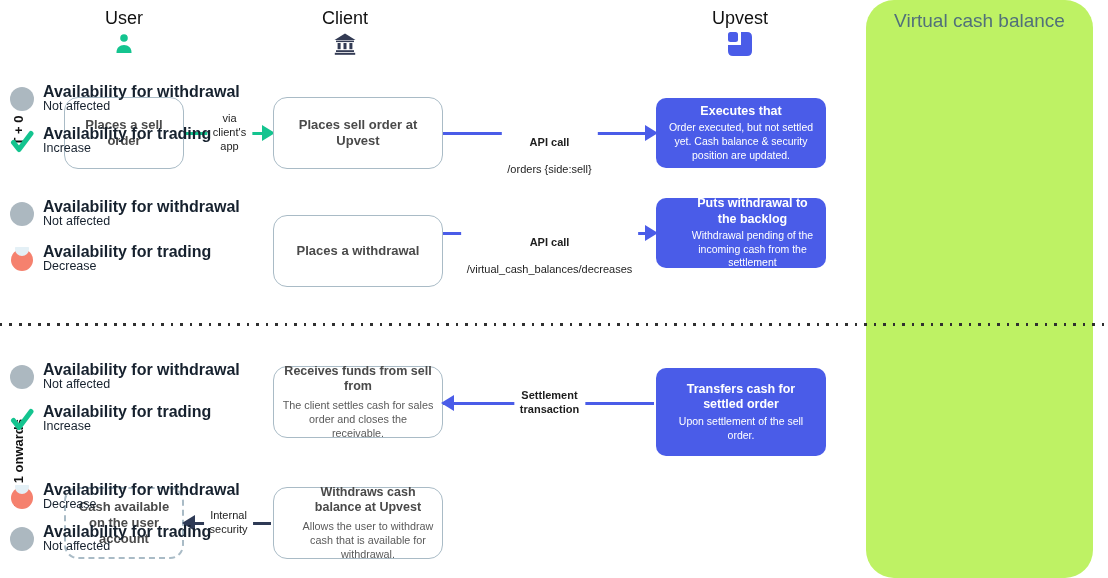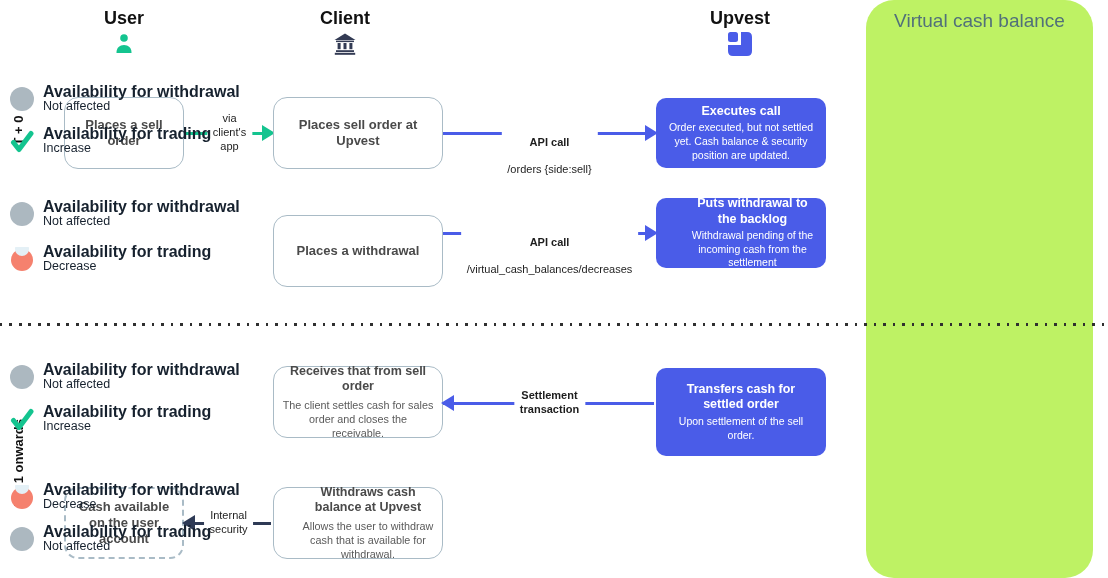--- a/index.html
+++ b/index.html
@@ -1,20 +1,20 @@
 <!DOCTYPE html>
 <html><head>
 <meta charset="utf-8">
 <style>
   html,body{margin:0;padding:0;}
   body{font-family:"Liberation Sans", sans-serif; background:#ffffff;}
   .stage{position:relative;width:1108px;height:578px;background:#ffffff;overflow:hidden;}
 
   
-  .col-header{position:absolute;top:8px;text-align:center;font-weight:bold;font-size:18px;color:#111;}
+  .col-header{position:absolute;top:8px;text-align:center;font-weight:normal;font-size:18px;color:#111;}
   .col-icon{position:absolute;top:32px;width:24px;height:24px;}
 
   
   .section-label{position:absolute;width:140px;text-align:center;font-weight:bold;font-size:13px;color:#111;
     transform:rotate(-90deg);}
 
   
   .box{position:absolute;background:#fff;border:1px solid #A9BBC6;border-radius:14px;
     display:flex;flex-direction:column;align-items:center;justify-content:center;
     text-align:center;color:#4A4A4A;padding:6px 8px;box-sizing:border-box;}
@@ -111,21 +111,21 @@
   <div class="arrow blue" style="left:443px;top:133px;width:213px;">
     <div class="line"></div>
     <div class="head right"></div>
     <div class="arrow-label">
       <span class="bold">API call</span>
       <span>/orders {side:sell}</span>
     </div>
   </div>
 
   <div class="bluebox" style="left:656px;top:98px;width:170px;height:70px;">
-    <div class="b-title">Executes call</div>
+    <div class="b-title">Executes that</div>
     <div class="b-body">Order executed, but not settled yet. Cash balance &amp; security position are updated.</div>
   </div>
 
   <div class="box" style="left:273px;top:197px;width:170px;height:72px;margin-top:18px;">
     <div class="b-title">Places a withdrawal</div>
   </div>
 
   <div class="arrow blue" style="left:443px;top:233px;width:213px;">
     <div class="line"></div>
     <div class="head right"></div>
@@ -136,21 +136,21 @@
   </div>
 
   <div class="bluebox" style="left:656px;top:198px;width:170px;height:70px;padding-left:32px;">
     <div class="b-title">Puts withdrawal to the backlog</div>
     <div class="b-body">Withdrawal pending of the incoming cash from the settlement</div>
   </div>
 
   <div class="divider"></div>
 
   <div class="box" style="left:273px;top:366px;width:170px;height:72px;">
-    <div class="b-title sm">Receives that from sell order</div>
+    <div class="b-title sm">Receives funds from sell from</div>
     <div class="b-body">The client settles cash for sales order and closes the receivable.</div>
   </div>
 
   <div class="arrow blue" style="left:443px;top:403px;width:213px;">
     <div class="line"></div>
     <div class="head left"></div>
     <div class="arrow-label bold-all">Settlement
 transaction</div>
   </div>
 

